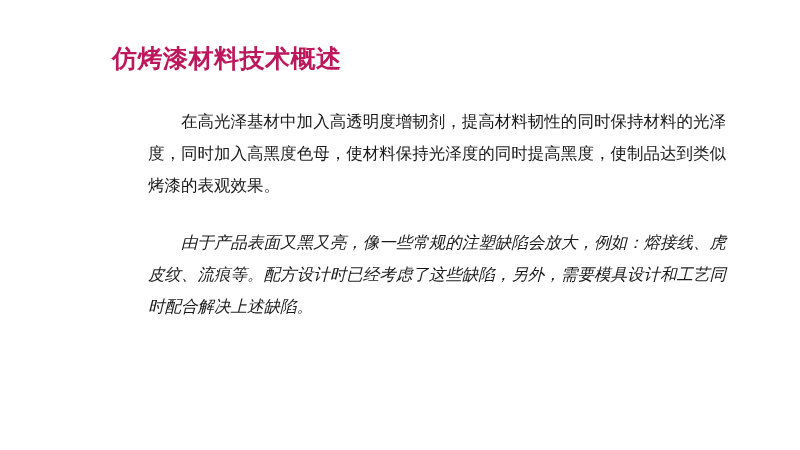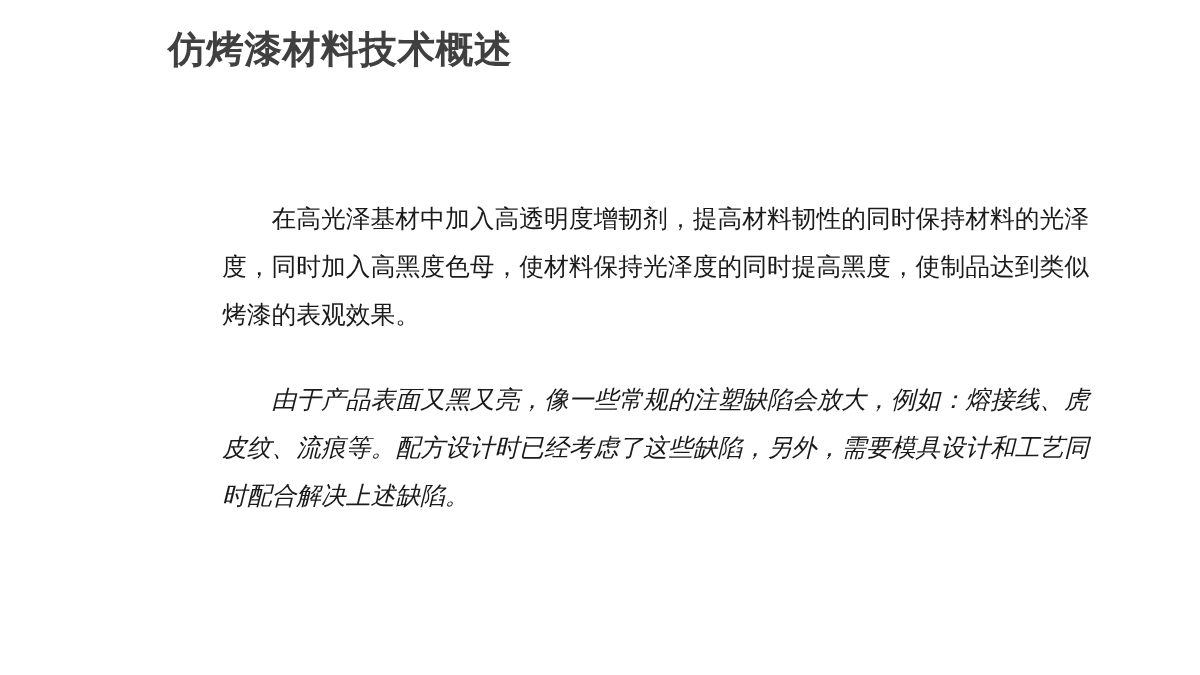--- a/index.html
+++ b/index.html
@@ -16,35 +16,33 @@
   .slide {
     position: relative;
     width: 800px;
     height: 450px;
     background: #ffffff;
     box-sizing: border-box;
   }
   .slide-title {
     position: absolute;
     left: 112px;
-    top: 20px;
+    top: 44px;
     font-size: 25px;
     font-weight: bold;
-    color: #404040;
+    color: #be185d;
     letter-spacing: 0.5px;
     line-height: 1.2;
     white-space: nowrap;
-    font-family: Liberation Mono, monospace;
   }
   .body-block {
     position: absolute;
     left: 148px;
     top: 106px;
     width: 578px;
-    margin-top: 24px;
   }
   .para {
     font-size: 16.5px;
     color: #1a1a1a;
     line-height: 1.95;
     text-align: justify;
     text-justify: inter-ideograph;
     text-indent: 2em;
     margin: 0;
   }

